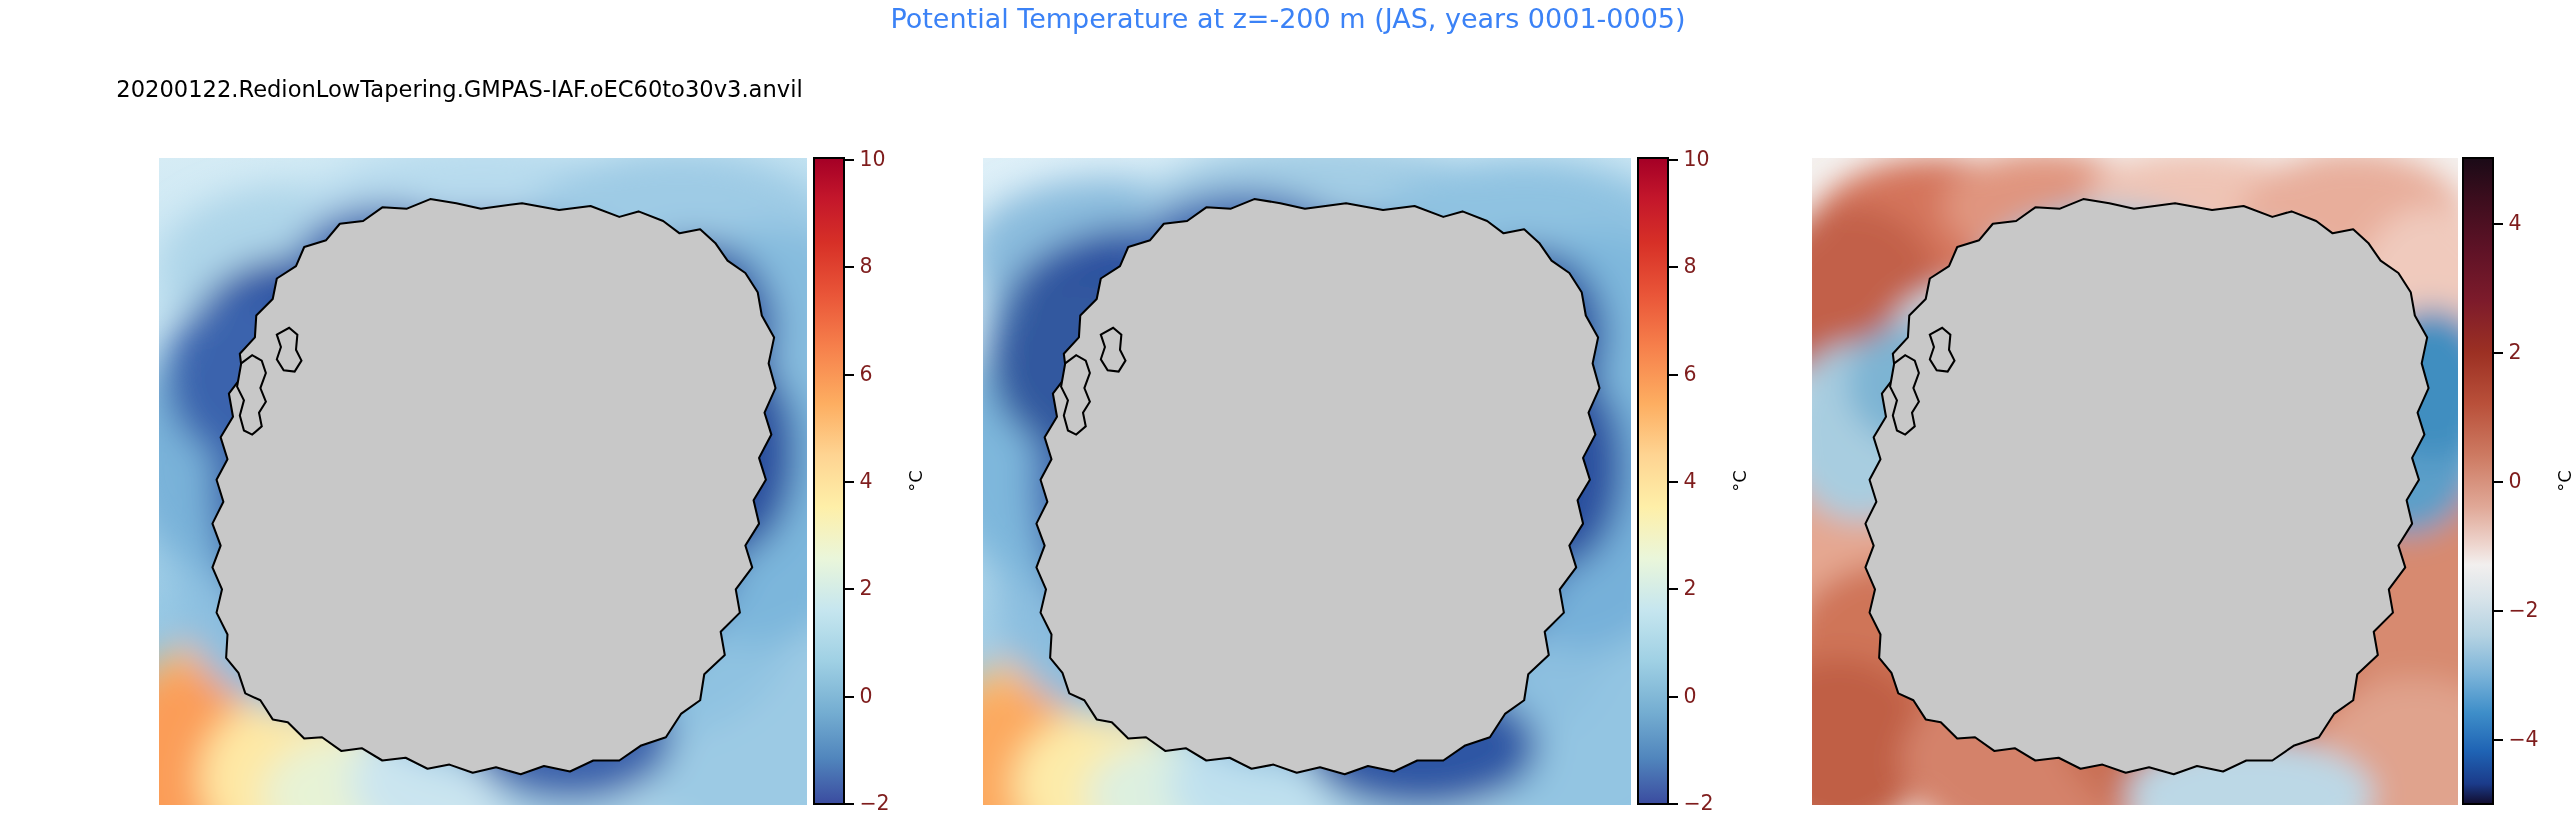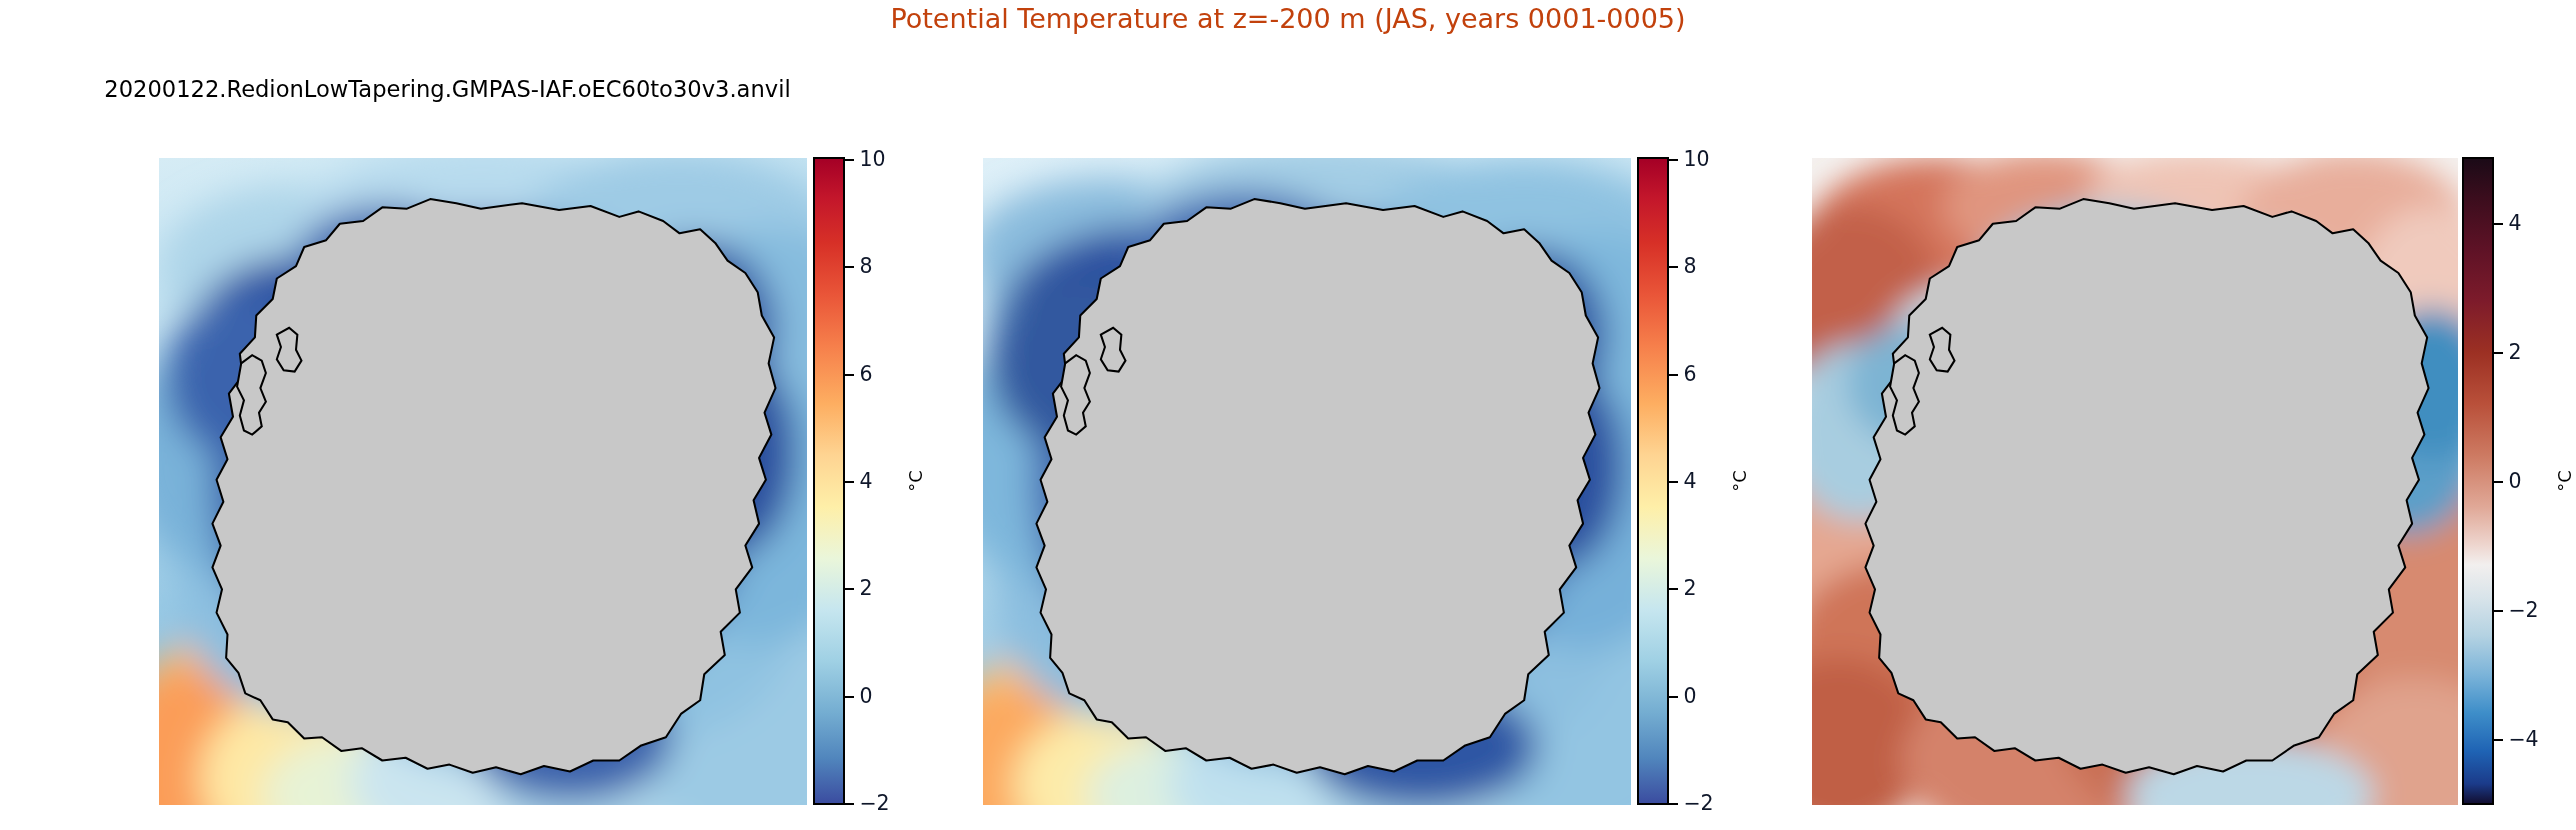--- a/index.html
+++ b/index.html
@@ -5,21 +5,21 @@
   html,body{margin:0;padding:0;background:#ffffff;}
   body{
     width:2576px;height:830px;
     font-family:"DejaVu Sans","Liberation Sans",sans-serif;
     color:#000000;overflow:hidden;position:relative;
   }
   .figure{position:absolute;left:0;top:0;width:2576px;height:830px;background:#fff;}
 
   .suptitle{
     position:absolute;left:0;top:4.1px;width:2576px;
-    text-align:center;font-size:27px;font-weight:400;color:#c2410c;
+    text-align:center;font-size:27px;font-weight:400;color:#3b82f6;
     letter-spacing:0px;line-height:1.1;
   }
 
   .panel-title{
     position:absolute;top:77px;text-align:center;
     font-size:22.6px;font-weight:400;color:#000;line-height:1.1;
   }
 
   .map{
     position:absolute;top:158px;height:647px;
@@ -32,38 +32,38 @@
     position:absolute;top:157px;width:32px;height:648px;
     border:2.7px solid #000;box-sizing:border-box;
   }
   .cbar .grad{position:absolute;left:0;top:0;right:0;bottom:0;}
   .cbar .tick{
     position:absolute;left:100%;width:11px;height:0;
     border-top:2.1px solid #000;
   }
   .cbar .ticklabel{
     position:absolute;left:calc(100% + 16.4px);
-    font-size:20.5px;color:#0f172a;white-space:nowrap;
+    font-size:20.5px;color:#7f1d1d;white-space:nowrap;
     transform:translateY(-50%);
   }
   .cbar .unit{
     position:absolute;left:calc(100% + 62px);top:50%;
     font-size:18px;color:#000;white-space:nowrap;
     transform:translate(0,-50%) rotate(-90deg);
     transform-origin:center center;
   }
 </style>
 </head>
 <body>
 
 <div class="figure">
 
   <div class="suptitle">Potential Temperature at z=-200 m (JAS, years 0001-0005)</div>
 
-  <div class="panel-title" style="left:4px;width:807px;padding-left:40px;">20200122.RedionLowTapering.GMPAS-IAF.oEC60to30v3.anvil</div>
+  <div class="panel-title" style="left:16px;width:807px;padding-left:40px;">20200122.RedionLowTapering.GMPAS-IAF.oEC60to30v3.anvil</div>
 
   <div class="map" id="map1" style="left:159px;width:648px;">
     <div class="field">
       <svg viewBox="0 0 946 945" preserveAspectRatio="none">
         <defs>
           <filter id="blur1" x="-20%" y="-20%" width="140%" height="140%">
             <feGaussianBlur stdDeviation="26"></feGaussianBlur>
           </filter>
           <linearGradient id="bgrad1" x1="0" y1="0" x2="0.25" y2="1">
             <stop offset="0%" stop-color="#d6ecf5"></stop>

